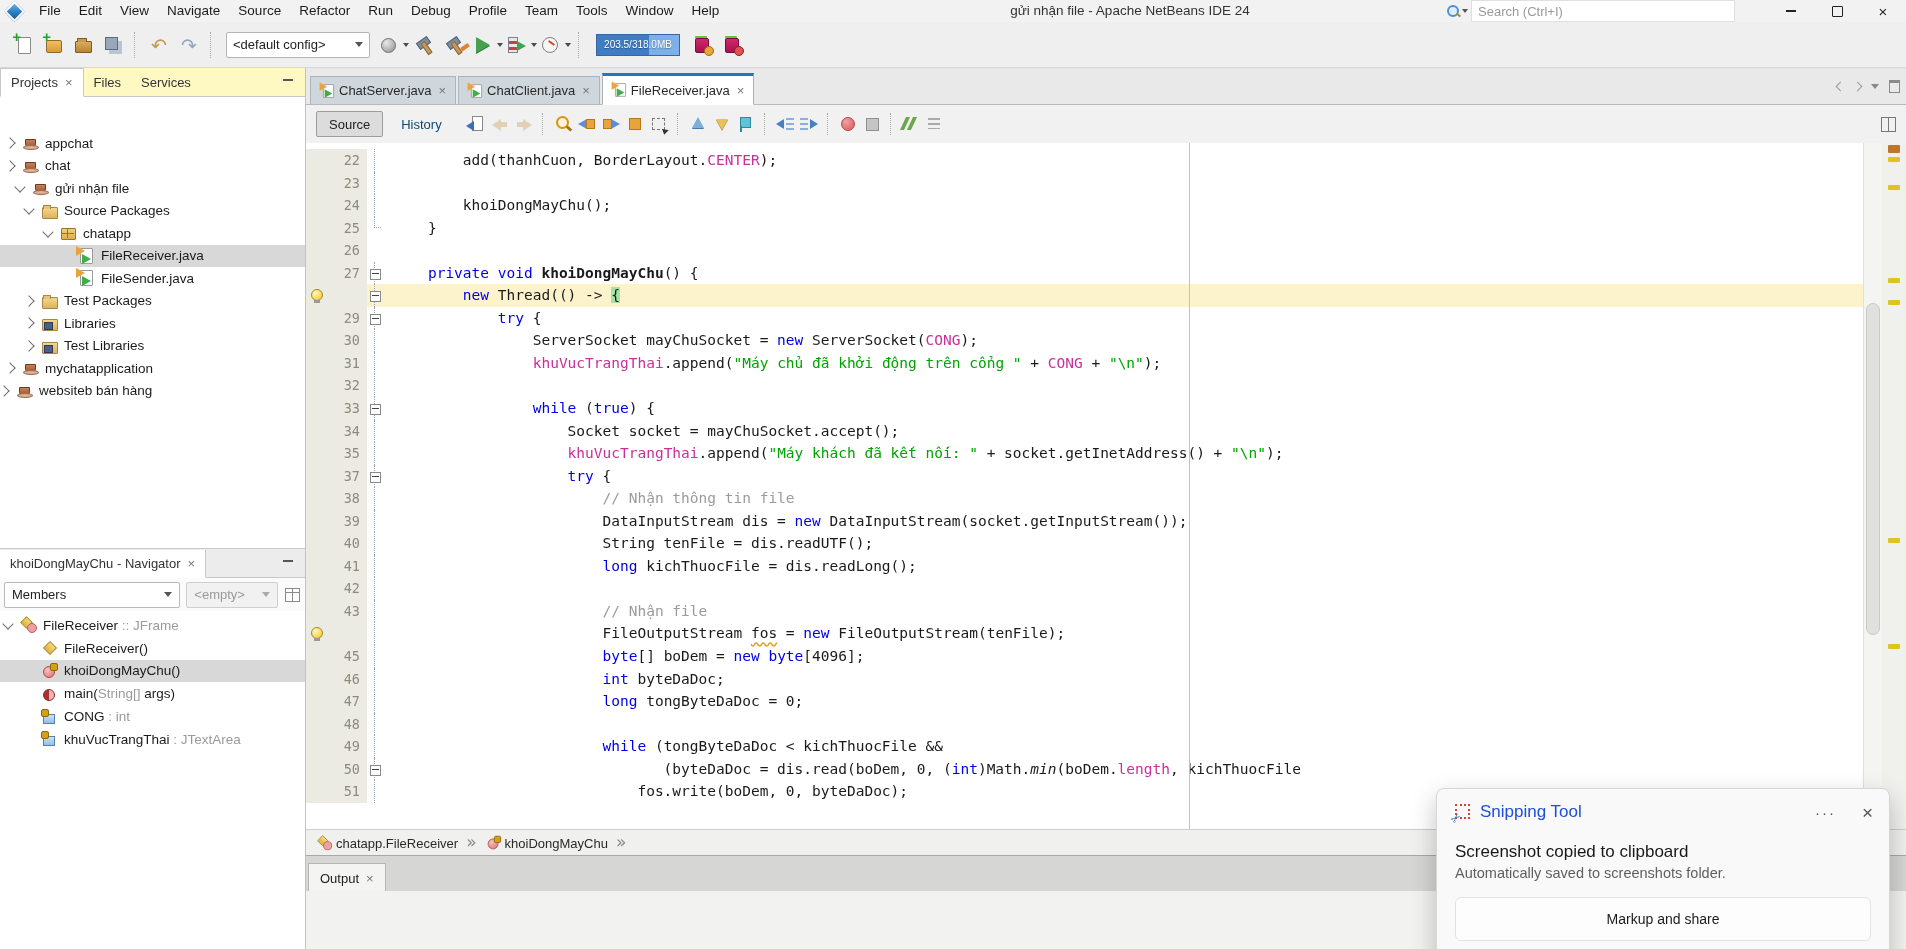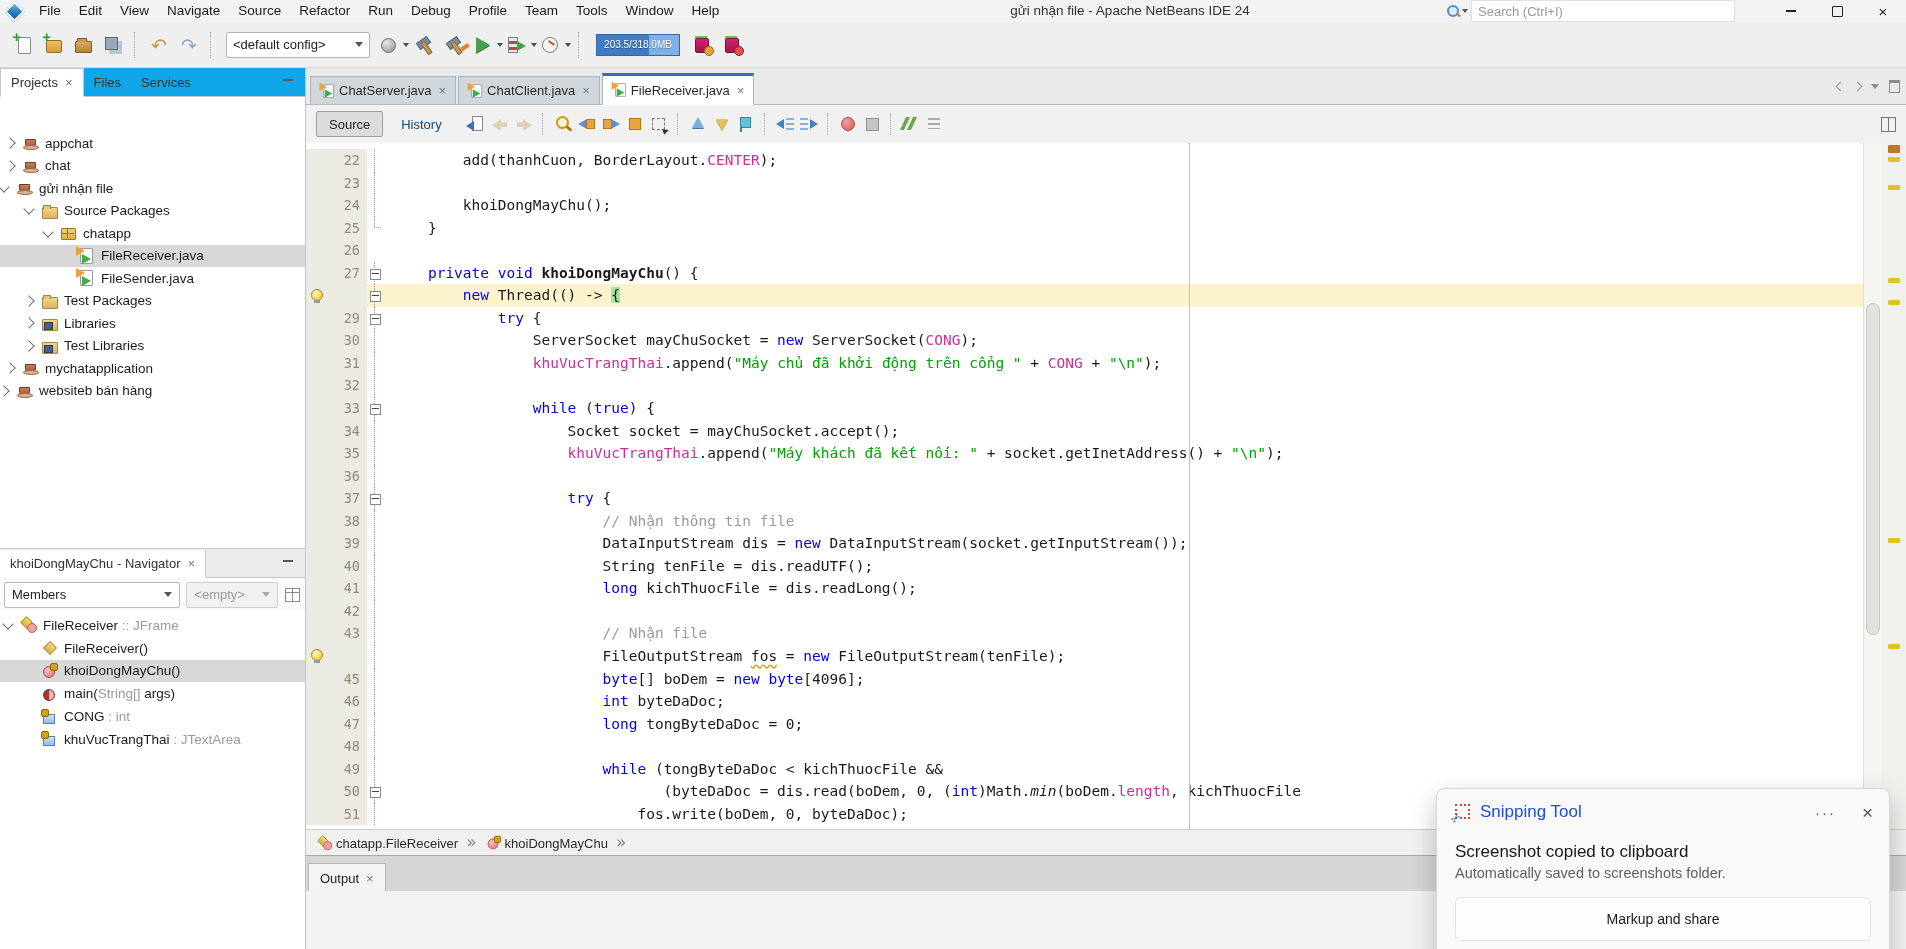--- a/index.html
+++ b/index.html
@@ -53,21 +53,21 @@
   .tb-pp1::before,.tb-pp2::before{content:"";position:absolute;left:3px;top:4px;width:12px;height:13px;background:linear-gradient(#d3256e,#a5134f);border:1px solid #7c0d3a;border-radius:2px;box-shadow:-1px -3px 0 -1px #6fbf3f}
   .tb-pp1::after{content:"";position:absolute;right:0px;bottom:0px;width:8px;height:8px;border-radius:50%;background:#e8a33d;border:1px solid #a06a10}
   .tb-pp2::after{content:"";position:absolute;right:0px;bottom:0px;width:8px;height:8px;border-radius:50%;background:#e05252;border:1px solid #8e2020}
   .ddc{width:0;height:0;border-left:3.5px solid transparent;border-right:3.5px solid transparent;border-top:4px solid #4a4a4a;margin-left:4px}
   #cfgcombo{width:130px;height:24px;background:#fff;border:1px solid #b4b4b4;border-radius:2px;display:flex;align-items:center;justify-content:space-between;padding:0 6px;font-size:13px;color:#222;margin:0 6px}
   .combo-caret{width:0;height:0;border-left:4px solid transparent;border-right:4px solid transparent;border-top:5px solid #555}
   #membar{width:82px;height:20px;margin:0 8px;background:linear-gradient(to right,#3e7cc4 0 64%,#7db0e6 64%);border:1px solid #3567a5;color:#fff;font-size:10px;display:flex;align-items:center;justify-content:center;white-space:nowrap;text-shadow:0 1px 1px rgba(0,0,0,.35)}
 
   
   #leftpanel{position:absolute;left:0;top:68px;width:306px;bottom:0;background:#fff;border-right:1px solid #c2c2c2;box-sizing:border-box}
-  #lp-tabs{height:28px;background:#0ea5e9;border-bottom:1px solid #c8c8c8;display:flex;align-items:flex-end;position:relative}
+  #lp-tabs{height:28px;background:#fef9c3;border-bottom:1px solid #c8c8c8;display:flex;align-items:flex-end;position:relative}
   .ptab{height:27px;display:flex;align-items:center;padding:0 10px;font-size:13px;color:#333}
   .ptab.active{background:#fff;border:1px solid #c8c8c8;border-bottom:1px solid #fff;margin-bottom:-1px}
   .tabx{margin-left:7px;color:#777;font-size:13px;line-height:1}
   .panel-min{position:absolute;right:12px;top:11px;width:10px;height:2px;background:#555}
   #ptree{position:absolute;top:44px;left:0;right:0;height:452px;overflow:hidden;padding-top:20px;background:#fff}
   .trow{height:22.5px;display:flex;align-items:center;font-size:13.5px;color:#1b1b1b;white-space:nowrap}
   .trow.sel{background:#d8d8d8}
   .chev{width:7px;height:7px;border-right:1.6px solid #6e6e6e;border-bottom:1.6px solid #6e6e6e;display:inline-block;flex:none;margin:0 8px 0 0}
   .chev.c{transform:rotate(-45deg)}
   .chev.e{transform:rotate(45deg);margin-top:-3px}
@@ -329,21 +329,21 @@
         <div class="trow" style="padding-left: 6px;">
           <span class="chev c"></span>
           <span class="ic ic-project"></span>
           <span class="tlabel">appchat</span>
         </div>
         <div class="trow" style="padding-left: 6px;">
           <span class="chev c"></span>
           <span class="ic ic-project"></span>
           <span class="tlabel">chat</span>
         </div>
-        <div class="trow" style="padding-left: 0;">
+        <div class="trow" style="padding-left: 16px;">
           <span class="chev e"></span>
           <span class="ic ic-project"></span>
           <span class="tlabel">gửi nhận file</span>
         </div>
         <div class="trow" style="padding-left: 25px;">
           <span class="chev e"></span>
           <span class="ic ic-pkgroot"></span>
           <span class="tlabel">Source Packages</span>
         </div>
         <div class="trow" style="padding-left: 44px;">
@@ -503,21 +503,20 @@
           <div class="cl"><span class="cg"></span><span class="cn">26</span><span class="cf"></span><span class="ct"></span></div>
           <div class="cl"><span class="cg"></span><span class="cn">27</span><span class="cf fl"><span class="fbox"></span></span><span class="ct"><span>    </span><span class="tk-k">private</span><span> </span><span class="tk-k">void</span><span> </span><span class="tk-b">khoiDongMayChu</span><span>() {</span></span></div>
           <div class="cl hl"><span class="cg"><span class="bulb"></span></span><span class="cn"></span><span class="cf fl"><span class="fbox"></span></span><span class="ct"><span>        </span><span class="tk-k">new</span><span> Thread(() -&gt; </span><span class="tk-gb">{</span></span></div>
           <div class="cl"><span class="cg"></span><span class="cn">29</span><span class="cf fl"><span class="fbox"></span></span><span class="ct"><span>            </span><span class="tk-k">try</span><span> {</span></span></div>
           <div class="cl"><span class="cg"></span><span class="cn">30</span><span class="cf fl"></span><span class="ct"><span>                ServerSocket mayChuSocket = </span><span class="tk-k">new</span><span> ServerSocket(</span><span class="tk-sf">CONG</span><span>);</span></span></div>
           <div class="cl"><span class="cg"></span><span class="cn">31</span><span class="cf fl"></span><span class="ct"><span>                </span><span class="tk-f">khuVucTrangThai</span><span>.append(</span><span class="tk-s">"Máy chủ đã khởi động trên cổng "</span><span> + </span><span class="tk-sf">CONG</span><span> + </span><span class="tk-s">"\n"</span><span>);</span></span></div>
           <div class="cl"><span class="cg"></span><span class="cn">32</span><span class="cf fl"></span><span class="ct"></span></div>
           <div class="cl"><span class="cg"></span><span class="cn">33</span><span class="cf fl"><span class="fbox"></span></span><span class="ct"><span>                </span><span class="tk-k">while</span><span> (</span><span class="tk-k">true</span><span>) {</span></span></div>
           <div class="cl"><span class="cg"></span><span class="cn">34</span><span class="cf fl"></span><span class="ct"><span>                    Socket socket = mayChuSocket.accept();</span></span></div>
           <div class="cl"><span class="cg"></span><span class="cn">35</span><span class="cf fl"></span><span class="ct"><span>                    </span><span class="tk-f">khuVucTrangThai</span><span>.append(</span><span class="tk-s">"Máy khách đã kết nối: "</span><span> + socket.getInetAddress() + </span><span class="tk-s">"\n"</span><span>);</span></span></div>
-          <div class="cl"><span class="cg"></span><span class="cn">36</span><span class="cf fl"></span><span class="ct"></span></div>
           <div class="cl"><span class="cg"></span><span class="cn">37</span><span class="cf fl"><span class="fbox"></span></span><span class="ct"><span>                    </span><span class="tk-k">try</span><span> {</span></span></div>
           <div class="cl"><span class="cg"></span><span class="cn">38</span><span class="cf fl"></span><span class="ct"><span>                        </span><span class="tk-c">// Nhận thông tin file</span></span></div>
           <div class="cl"><span class="cg"></span><span class="cn">39</span><span class="cf fl"></span><span class="ct"><span>                        DataInputStream dis = </span><span class="tk-k">new</span><span> DataInputStream(socket.getInputStream());</span></span></div>
           <div class="cl"><span class="cg"></span><span class="cn">40</span><span class="cf fl"></span><span class="ct"><span>                        String tenFile = dis.readUTF();</span></span></div>
           <div class="cl"><span class="cg"></span><span class="cn">41</span><span class="cf fl"></span><span class="ct"><span>                        </span><span class="tk-k">long</span><span> kichThuocFile = dis.readLong();</span></span></div>
           <div class="cl"><span class="cg"></span><span class="cn">42</span><span class="cf fl"></span><span class="ct"></span></div>
           <div class="cl"><span class="cg"></span><span class="cn">43</span><span class="cf fl"></span><span class="ct"><span>                        </span><span class="tk-c">// Nhận file</span></span></div>
           <div class="cl"><span class="cg"><span class="bulb"></span></span><span class="cn"></span><span class="cf fl"></span><span class="ct"><span>                        FileOutputStream </span><span class="tk-w">fos</span><span> = </span><span class="tk-k">new</span><span> FileOutputStream(tenFile);</span></span></div>
           <div class="cl"><span class="cg"></span><span class="cn">45</span><span class="cf fl"></span><span class="ct"><span>                        </span><span class="tk-k">byte</span><span>[] boDem = </span><span class="tk-k">new</span><span> </span><span class="tk-k">byte</span><span>[4096];</span></span></div>
           <div class="cl"><span class="cg"></span><span class="cn">46</span><span class="cf fl"></span><span class="ct"><span>                        </span><span class="tk-k">int</span><span> byteDaDoc;</span></span></div>

